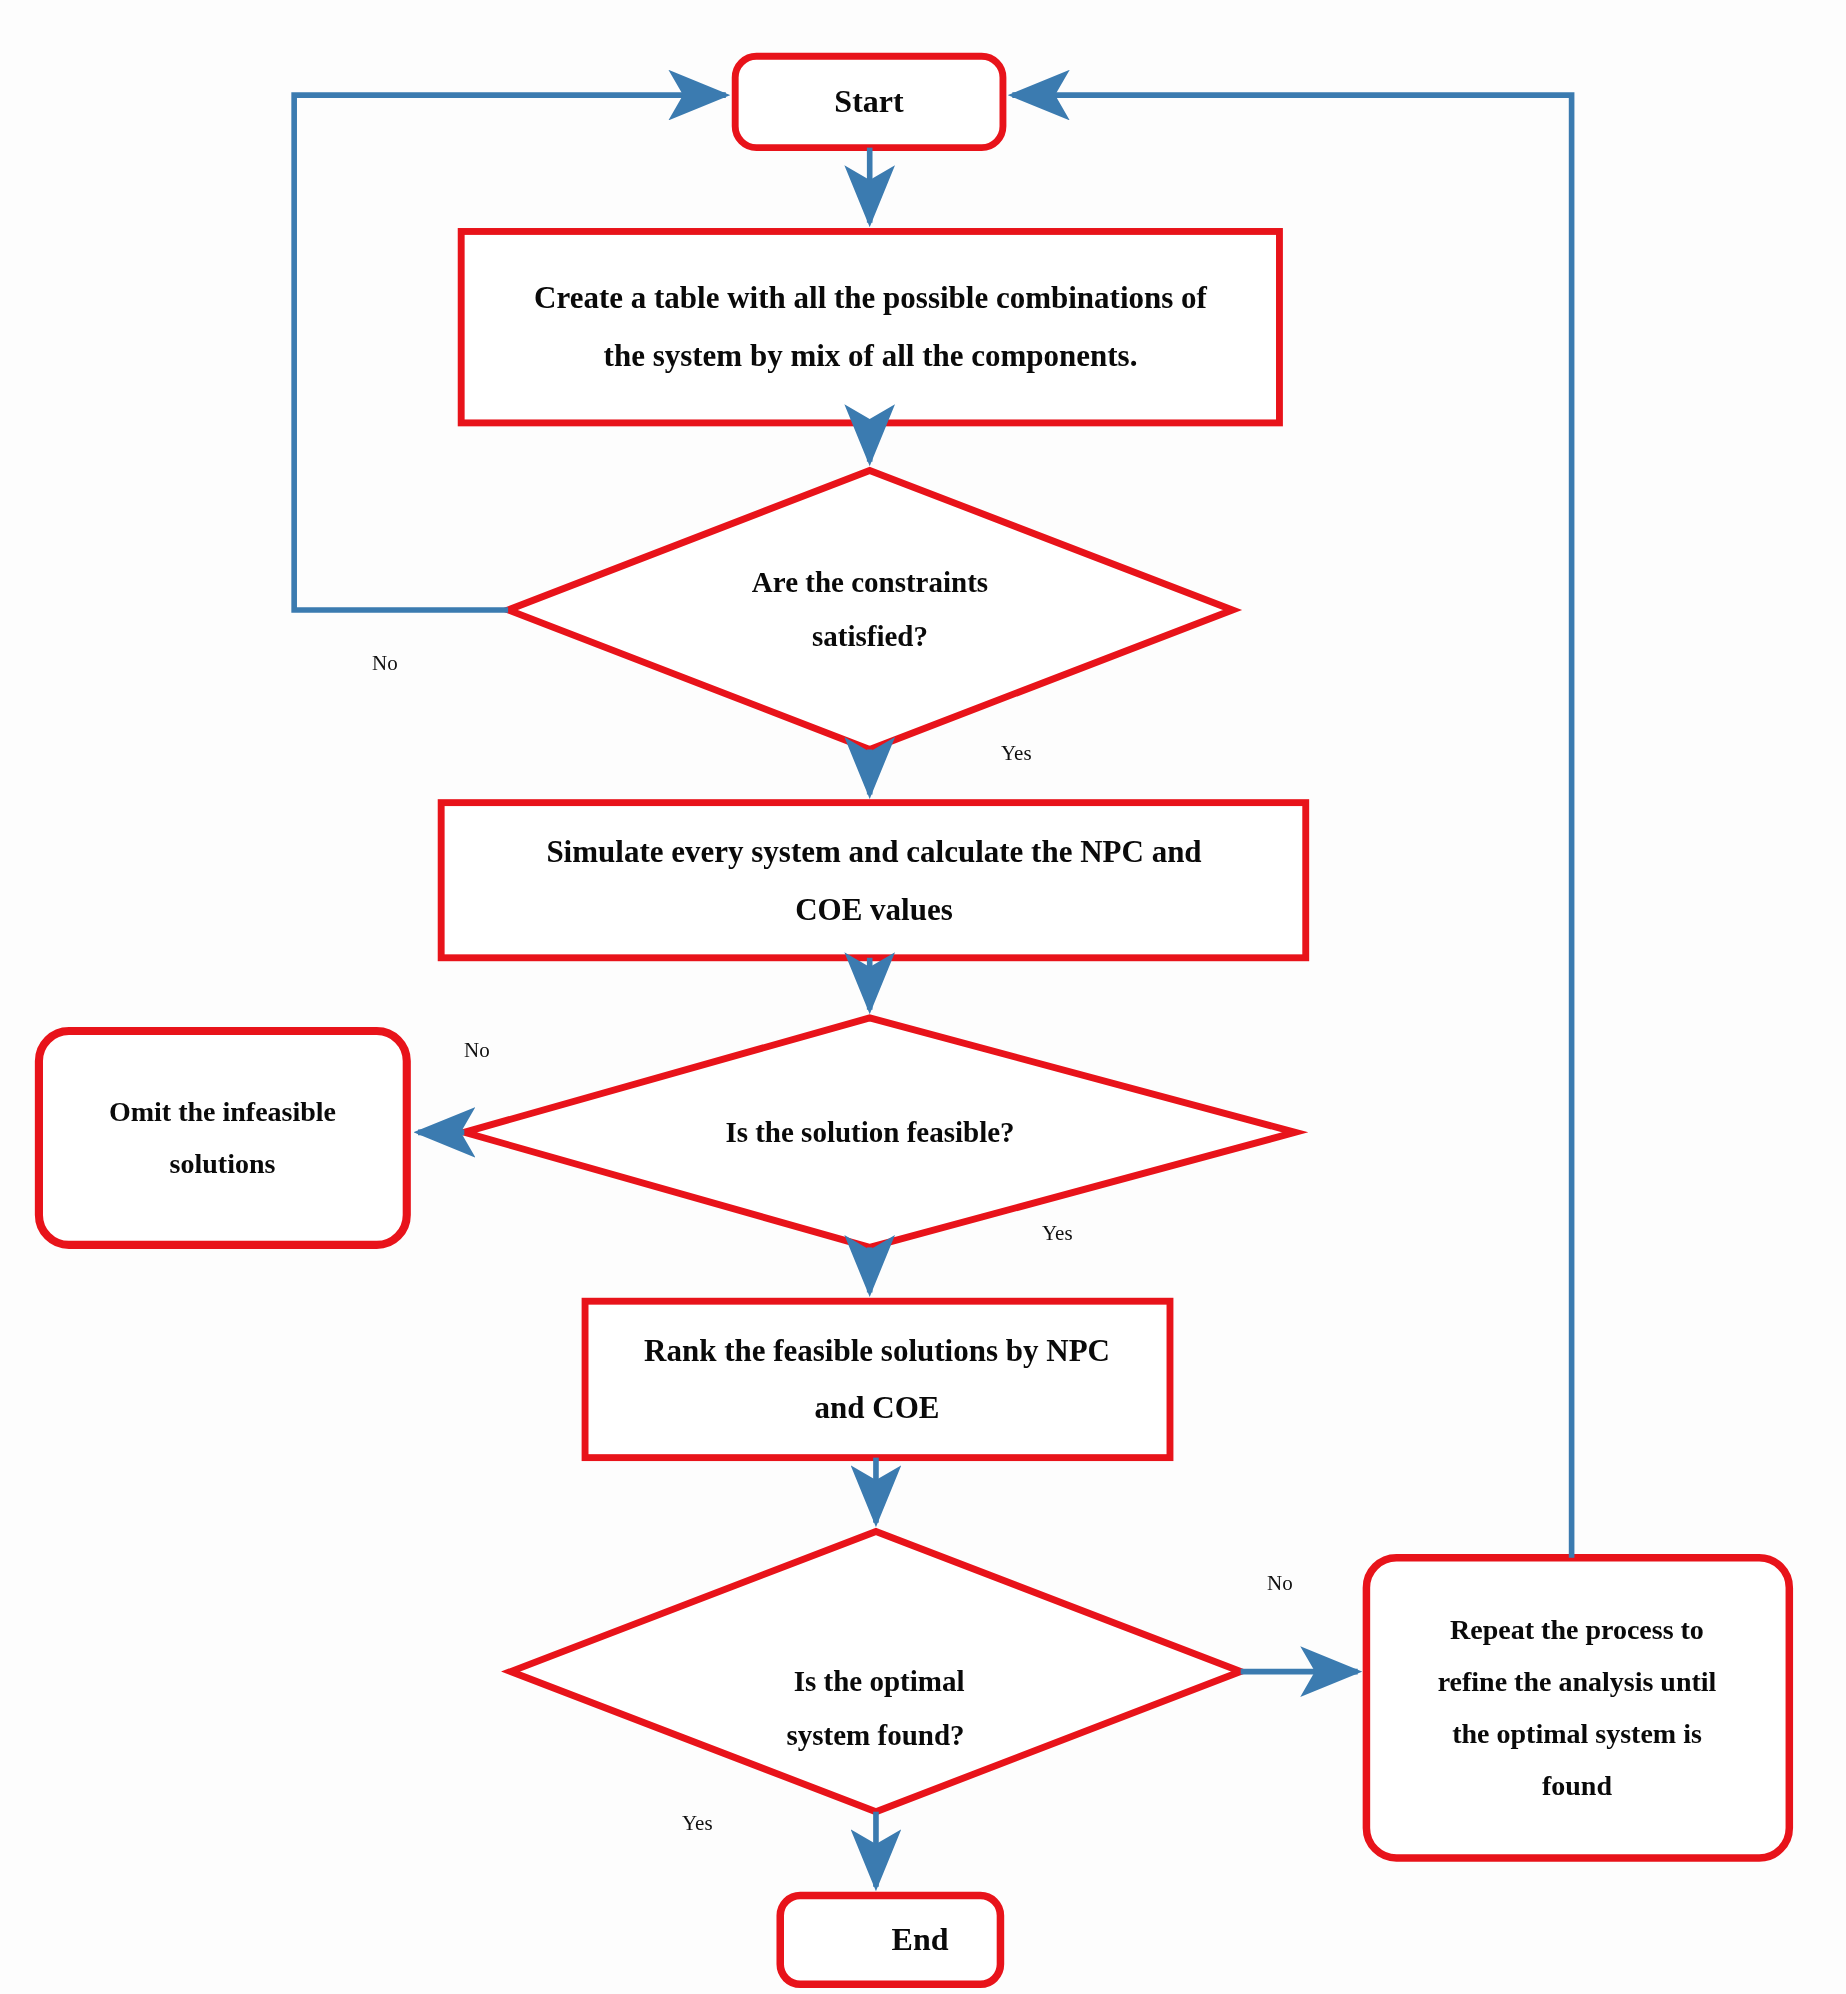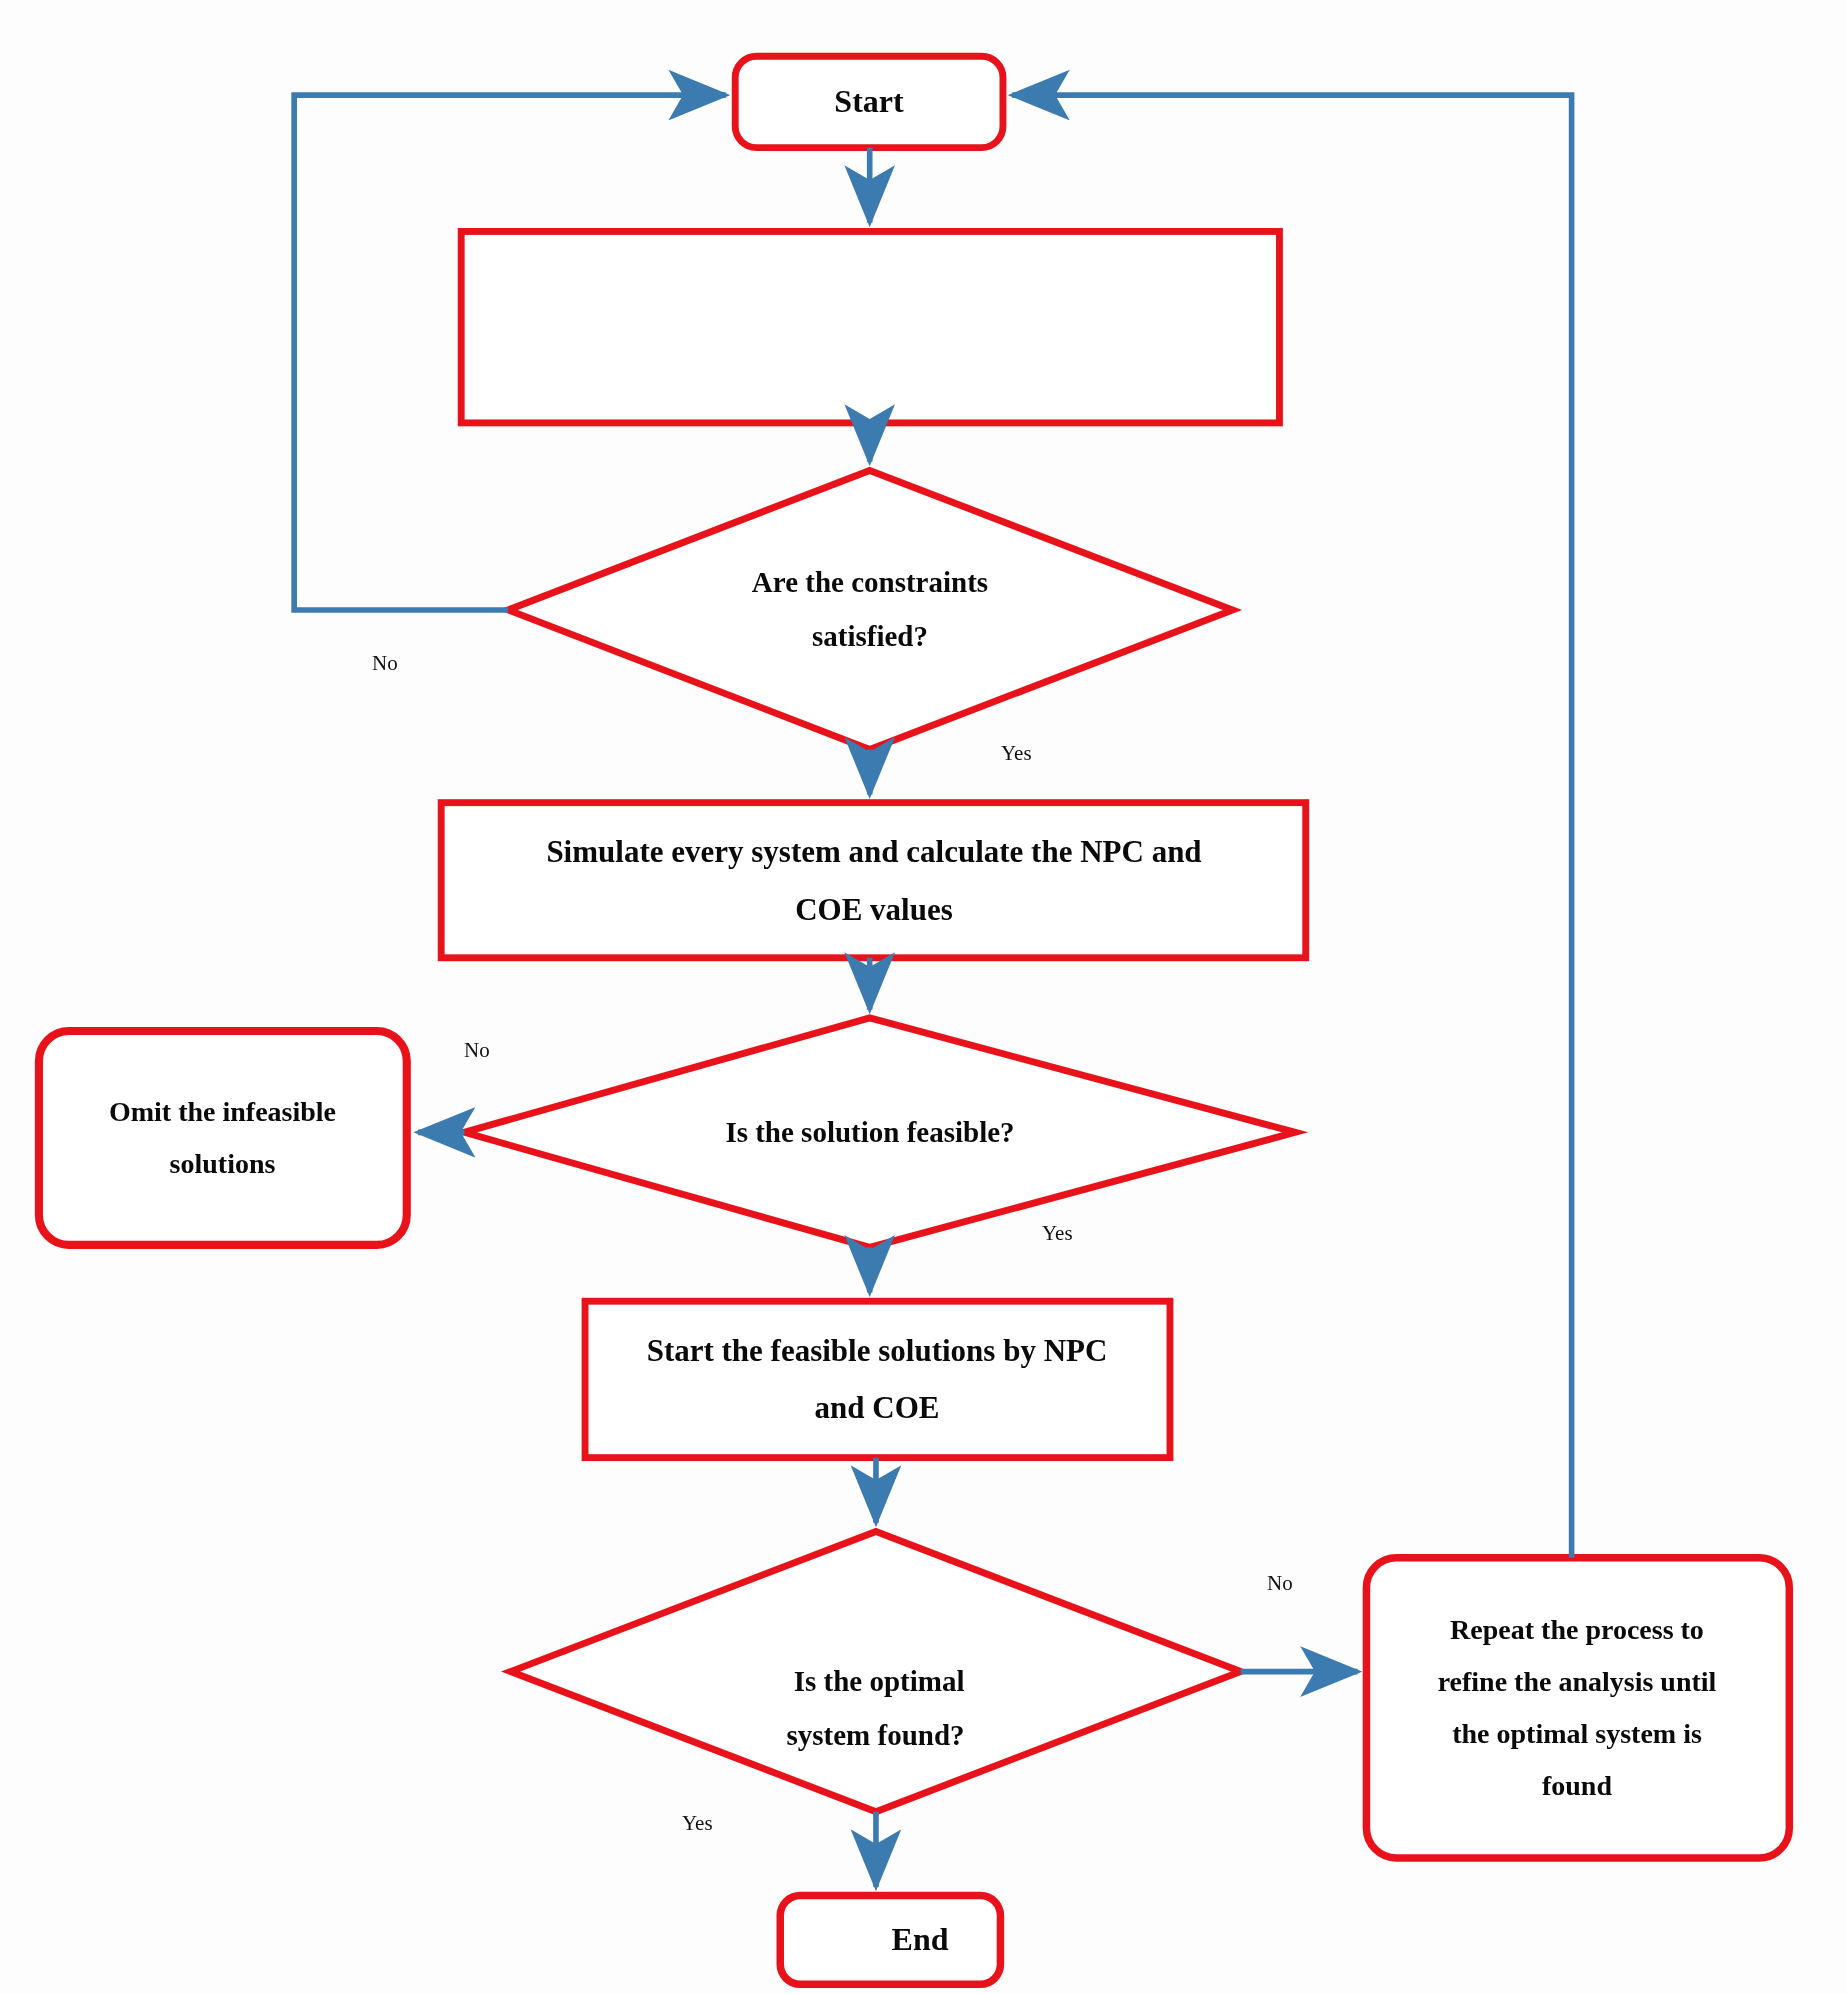--- a/index.html
+++ b/index.html
@@ -80,33 +80,35 @@
 
     <path d="M1983,2672 L2170,2672" fill="none" stroke="#3B7BB0" stroke-width="9" marker-end="url(#arrowBlue)"></path>
 
     <path d="M2512,2490 L2512,152 L1618,152" fill="none" stroke="#3B7BB0" stroke-width="9" stroke-linejoin="miter" marker-end="url(#arrowBlue)"></path>
 
     <path d="M1400,2896 L1400,3016" fill="none" stroke="#3B7BB0" stroke-width="9" marker-end="url(#arrowBlue)"></path>
   </svg>
 
   <div class="node-label n-start" style="left:735px; top:56px; width:268px; height:91px;">Start</div>
 
+  <div class="node-label n-process" style="left:474px; top:231px; width:793px; height:191px;">Create a table with all the possible combinations of
+the system by mix of all the components.</div>
 
   <div class="node-label n-decision" style="left:626px; top:535px; width:488px; height:150px;">Are the constraints
 satisfied?</div>
 
   <div class="node-label n-decision" style="left:601px; top:1092px; width:538px; height:81px;">Is the solution feasible?</div>
 
   <div class="node-label n-process" style="left:454px; top:803px; width:840px; height:155px;">Simulate every system and calculate the NPC and
 COE values</div>
 
   <div class="node-label n-term" style="left:45px; top:1031px; width:355px; height:214px;">Omit the infeasible
 solutions</div>
 
-  <div class="node-label n-process" style="left:594px; top:1301px; width:566px; height:156px;">Start the feasible solutions by NPC
+  <div class="node-label n-process" style="left:594px; top:1301px; width:566px; height:156px;">Rank the feasible solutions by NPC
 and COE</div>
 
   <div class="node-label n-decision" style="left:638px; top:1632px; width:475px; height:153px;text-align:right;">Is the optimal
 system found?</div>
 
   <div class="node-label n-term" style="left:1372px; top:1558px; width:410px; height:300px;">Repeat the process to
 refine the analysis until
 the optimal system is
 found</div>
 

